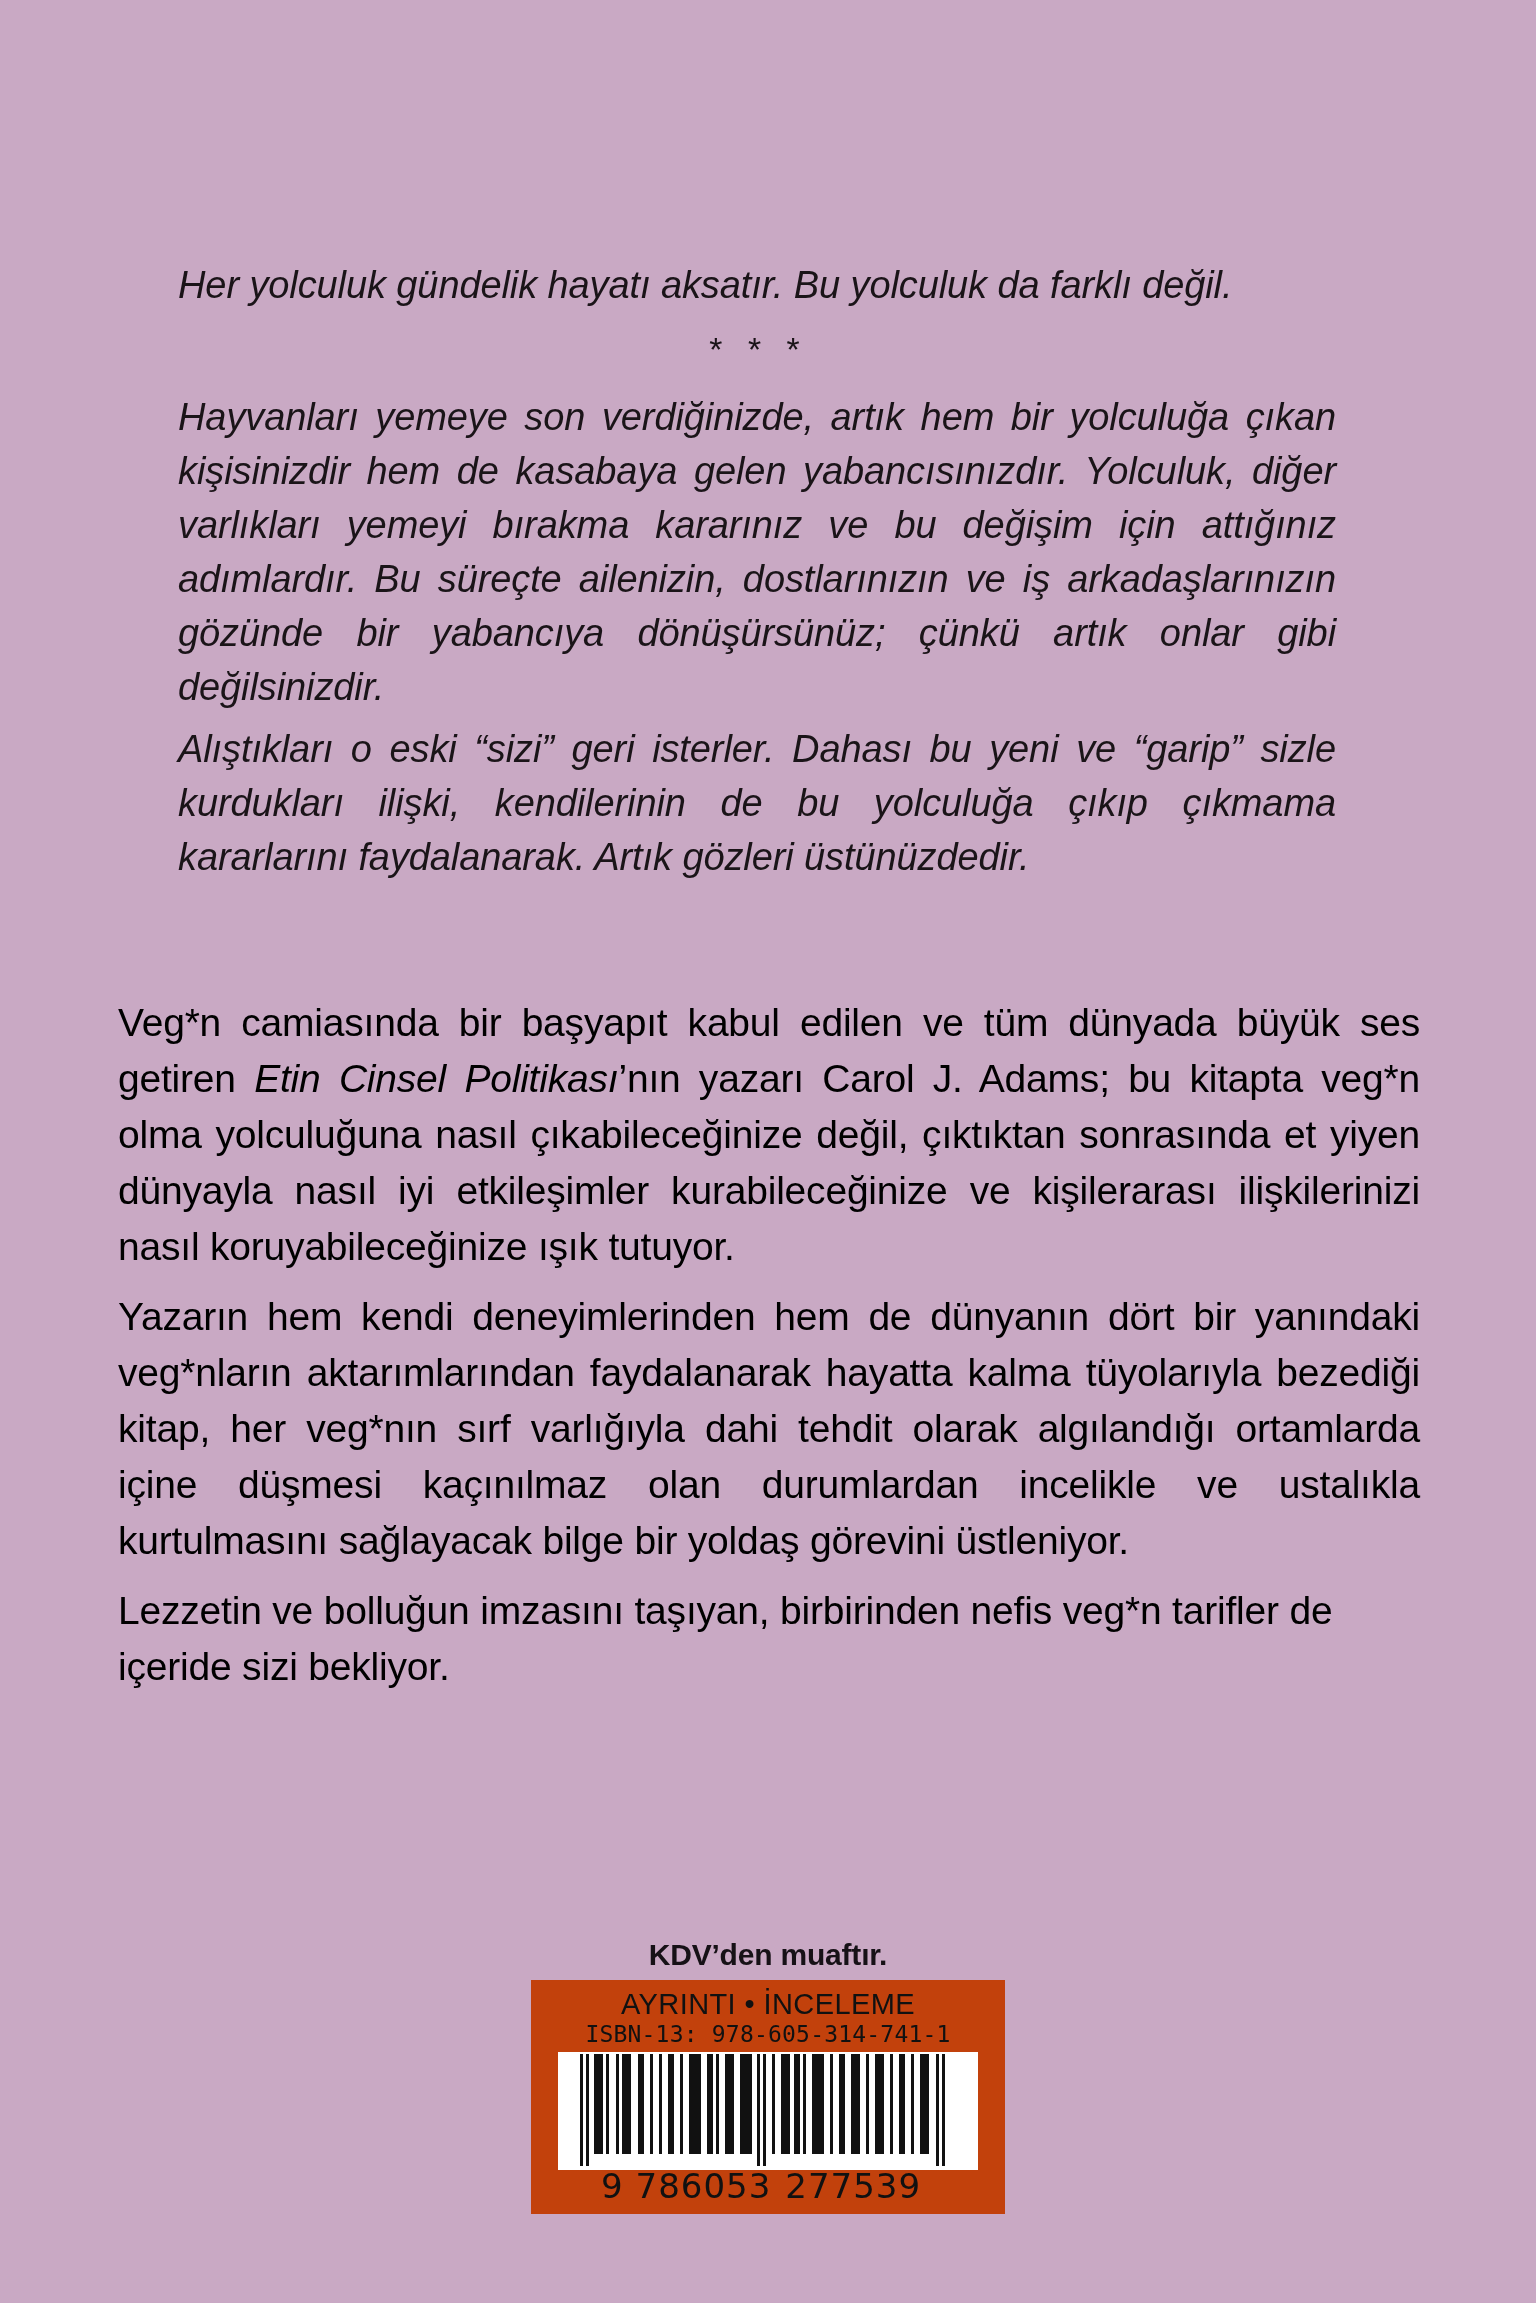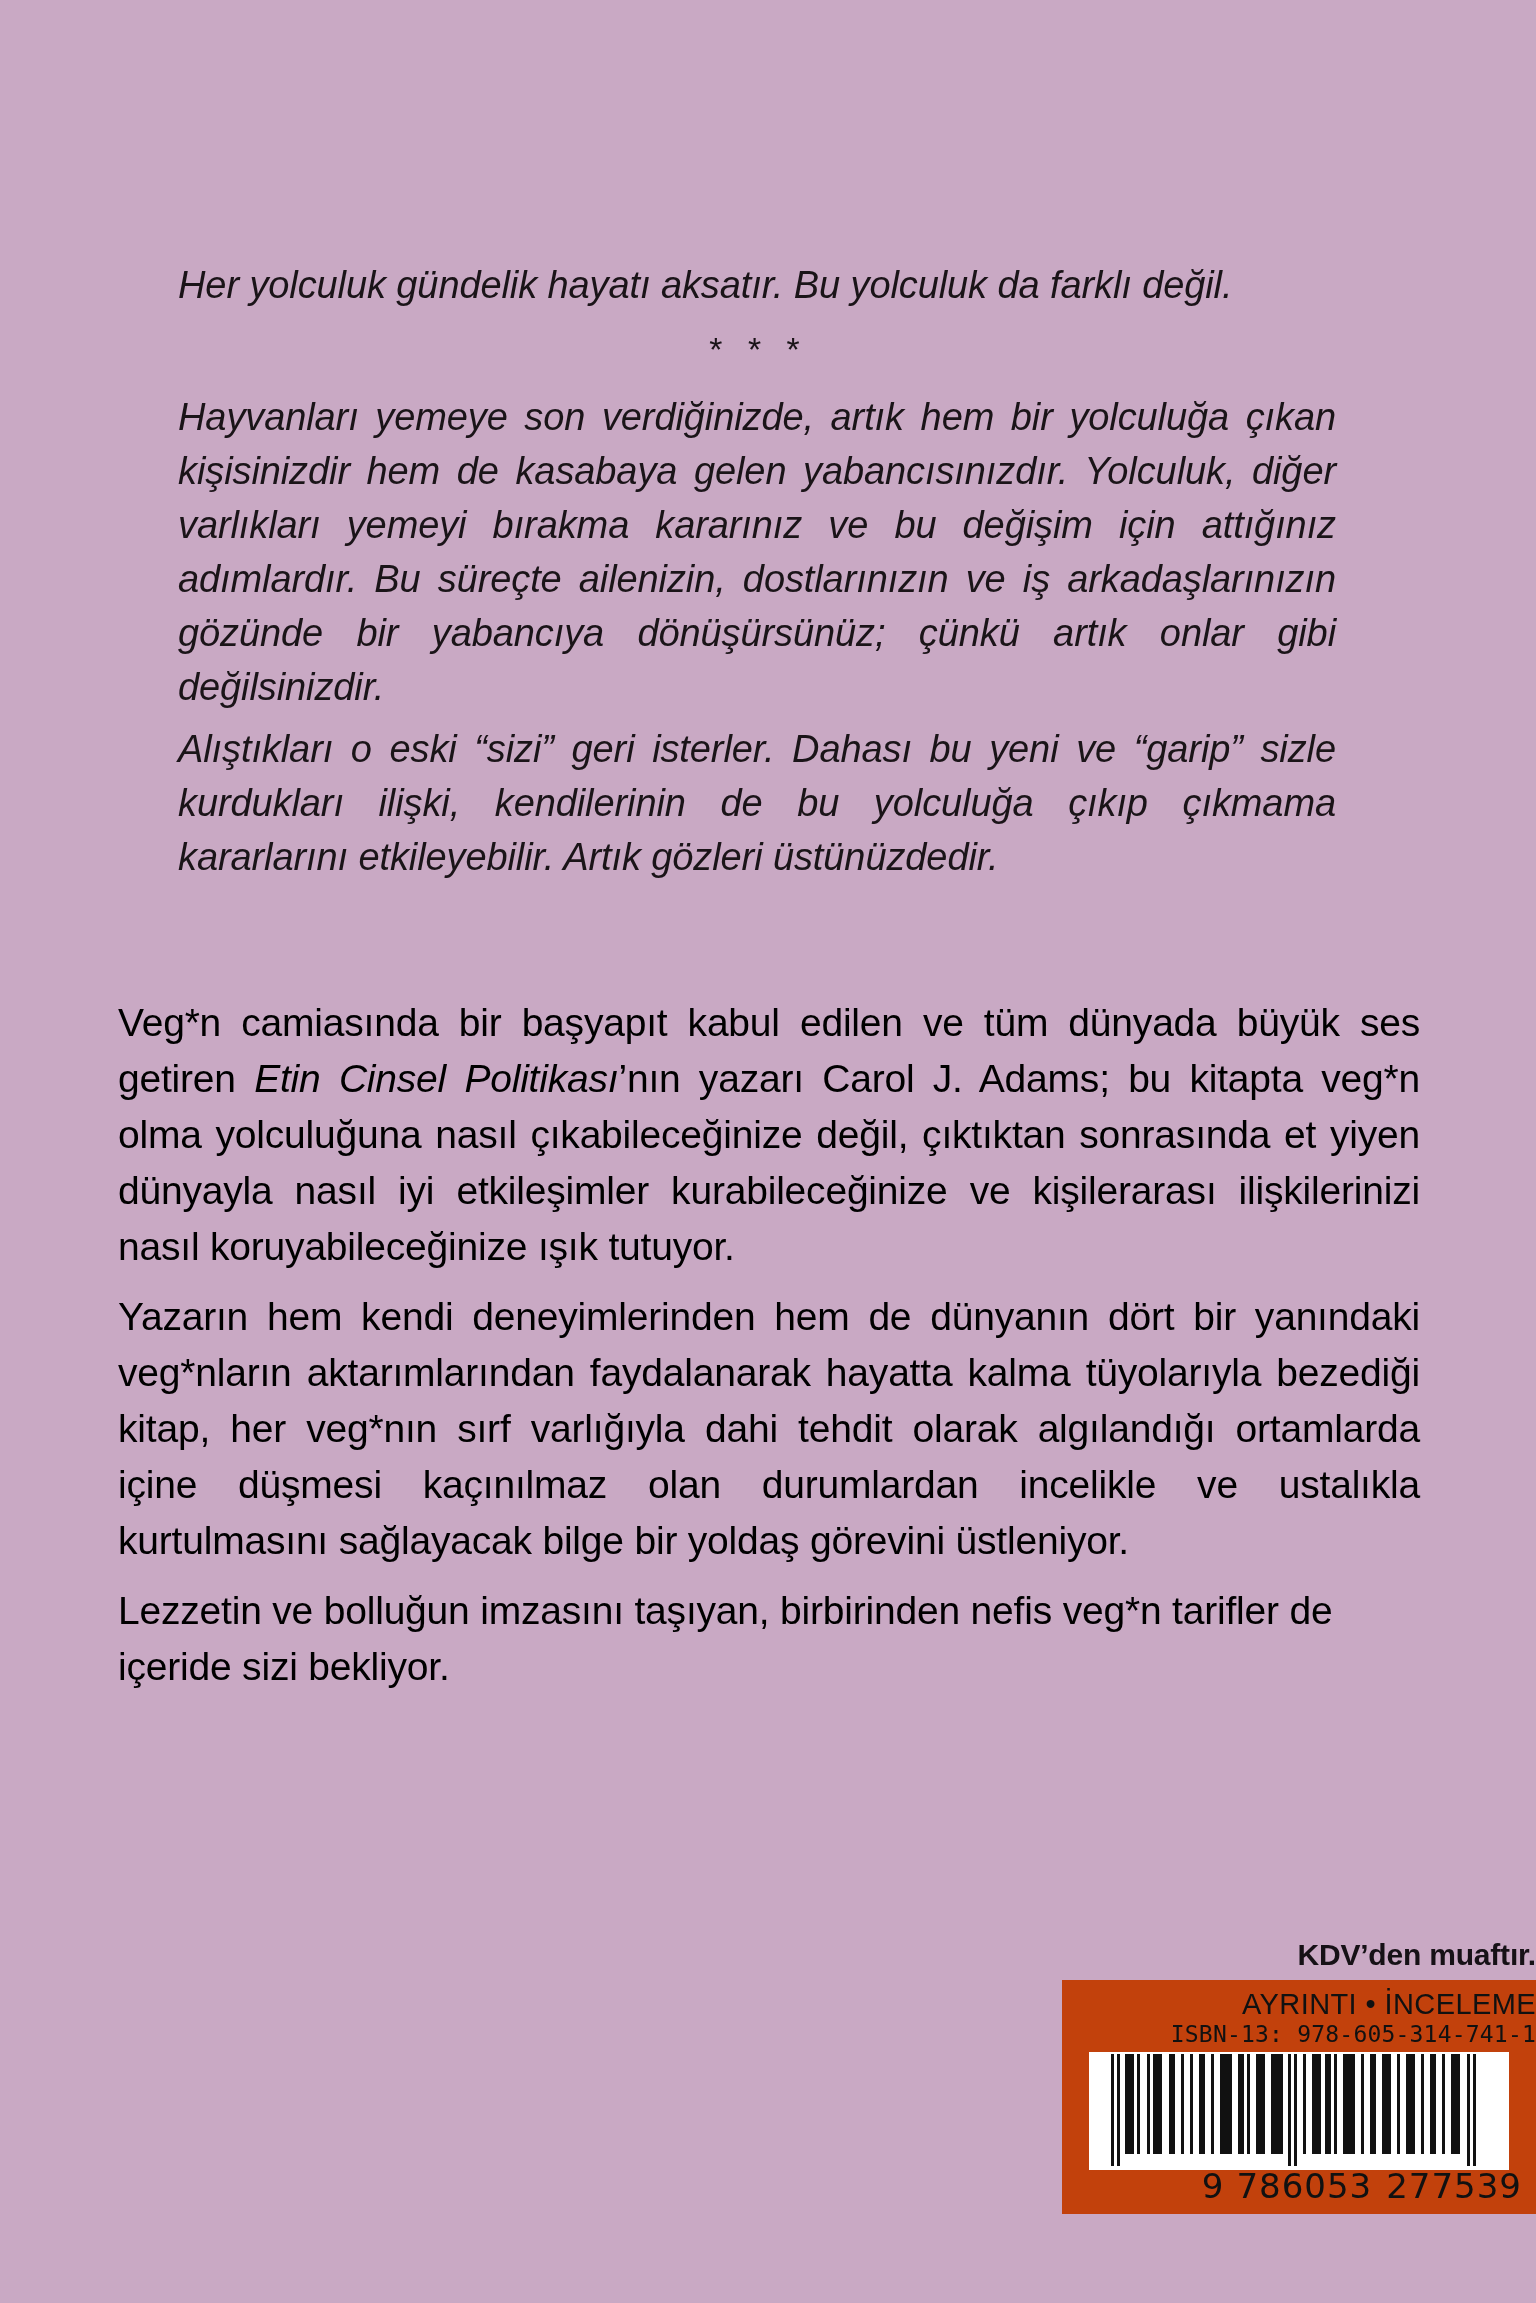--- a/index.html
+++ b/index.html
@@ -85,21 +85,21 @@
   .book-title {
     font-style: italic;
   }
 
   
   .footer {
     position: absolute;
     left: 0;
     right: 0;
     top: 1938px;
-    text-align: right;
+    text-align: center;
   }
 
   .kdv {
     font-size: 30px;
     font-weight: bold;
     letter-spacing: -0.2px;
     color: #161116;
     margin: 0 0 8px 0;
   }
 
@@ -154,21 +154,21 @@
   <div class="quote-block">
 
     <p class="quote-line">Her yolculuk gündelik hayatı aksatır. Bu yolculuk da farklı değil.</p>
 
     <p class="stars">* * *</p>
 
     <p class="quote-para">Hayvanları yemeye son verdiğinizde, artık hem bir yolculuğa çıkan kişisinizdir hem de kasabaya gelen yabancısınızdır. Yolculuk, diğer varlıkları yemeyi bırakma kararınız ve bu değişim için attığınız adımlardır. Bu süreçte ailenizin, dostlarınızın ve iş arkadaşlarınızın gözünde bir yabancıya dönüşürsünüz; çünkü artık onlar gibi değilsinizdir.</p>
 
     <div class="quote-gap"></div>
 
-    <p class="quote-para">Alıştıkları o eski “sizi” geri isterler. Dahası bu yeni ve “garip” sizle kurdukları ilişki, kendilerinin de bu yolculuğa çıkıp çıkmama kararlarını etkileyebilir. Artık gözleri üstünüzdedir.</p>
+    <p class="quote-para">Alıştıkları o eski “sizi” geri isterler. Dahası bu yeni ve “garip” sizle kurdukları ilişki, kendilerinin de bu yolculuğa çıkıp çıkmama kararlarını faydalanarak. Artık gözleri üstünüzdedir.</p>
   </div>
 
   <div class="body-block">
 
     <p class="body-para"><span>Veg*n camiasında bir başyapıt kabul edilen ve tüm dünyada büyük ses getiren </span><span class="book-title">Etin Cinsel Politikası</span><span>’nın yazarı Carol J. Adams; bu kitapta veg*n olma yolculuğuna nasıl çıkabileceğinize değil, çıktıktan sonrasında et yiyen dünyayla nasıl iyi etkileşimler kurabileceğinize ve kişilerarası ilişkilerinizi nasıl koruyabileceğinize ışık tutuyor.</span></p>
 
     <p class="body-para">Yazarın hem kendi deneyimlerinden hem de dünyanın dört bir yanındaki veg*nların aktarımlarından faydalanarak hayatta kalma tüyolarıyla bezediği kitap, her veg*nın sırf varlığıyla dahi tehdit olarak algılandığı ortamlarda içine düşmesi kaçınılmaz olan durumlardan incelikle ve ustalıkla kurtulmasını sağlayacak bilge bir yoldaş görevini üstleniyor.</p>
 
     <p class="body-para ragged">Lezzetin ve bolluğun imzasını taşıyan, birbirinden nefis veg*n tarifler de içeride sizi bekliyor.</p>
   </div>

